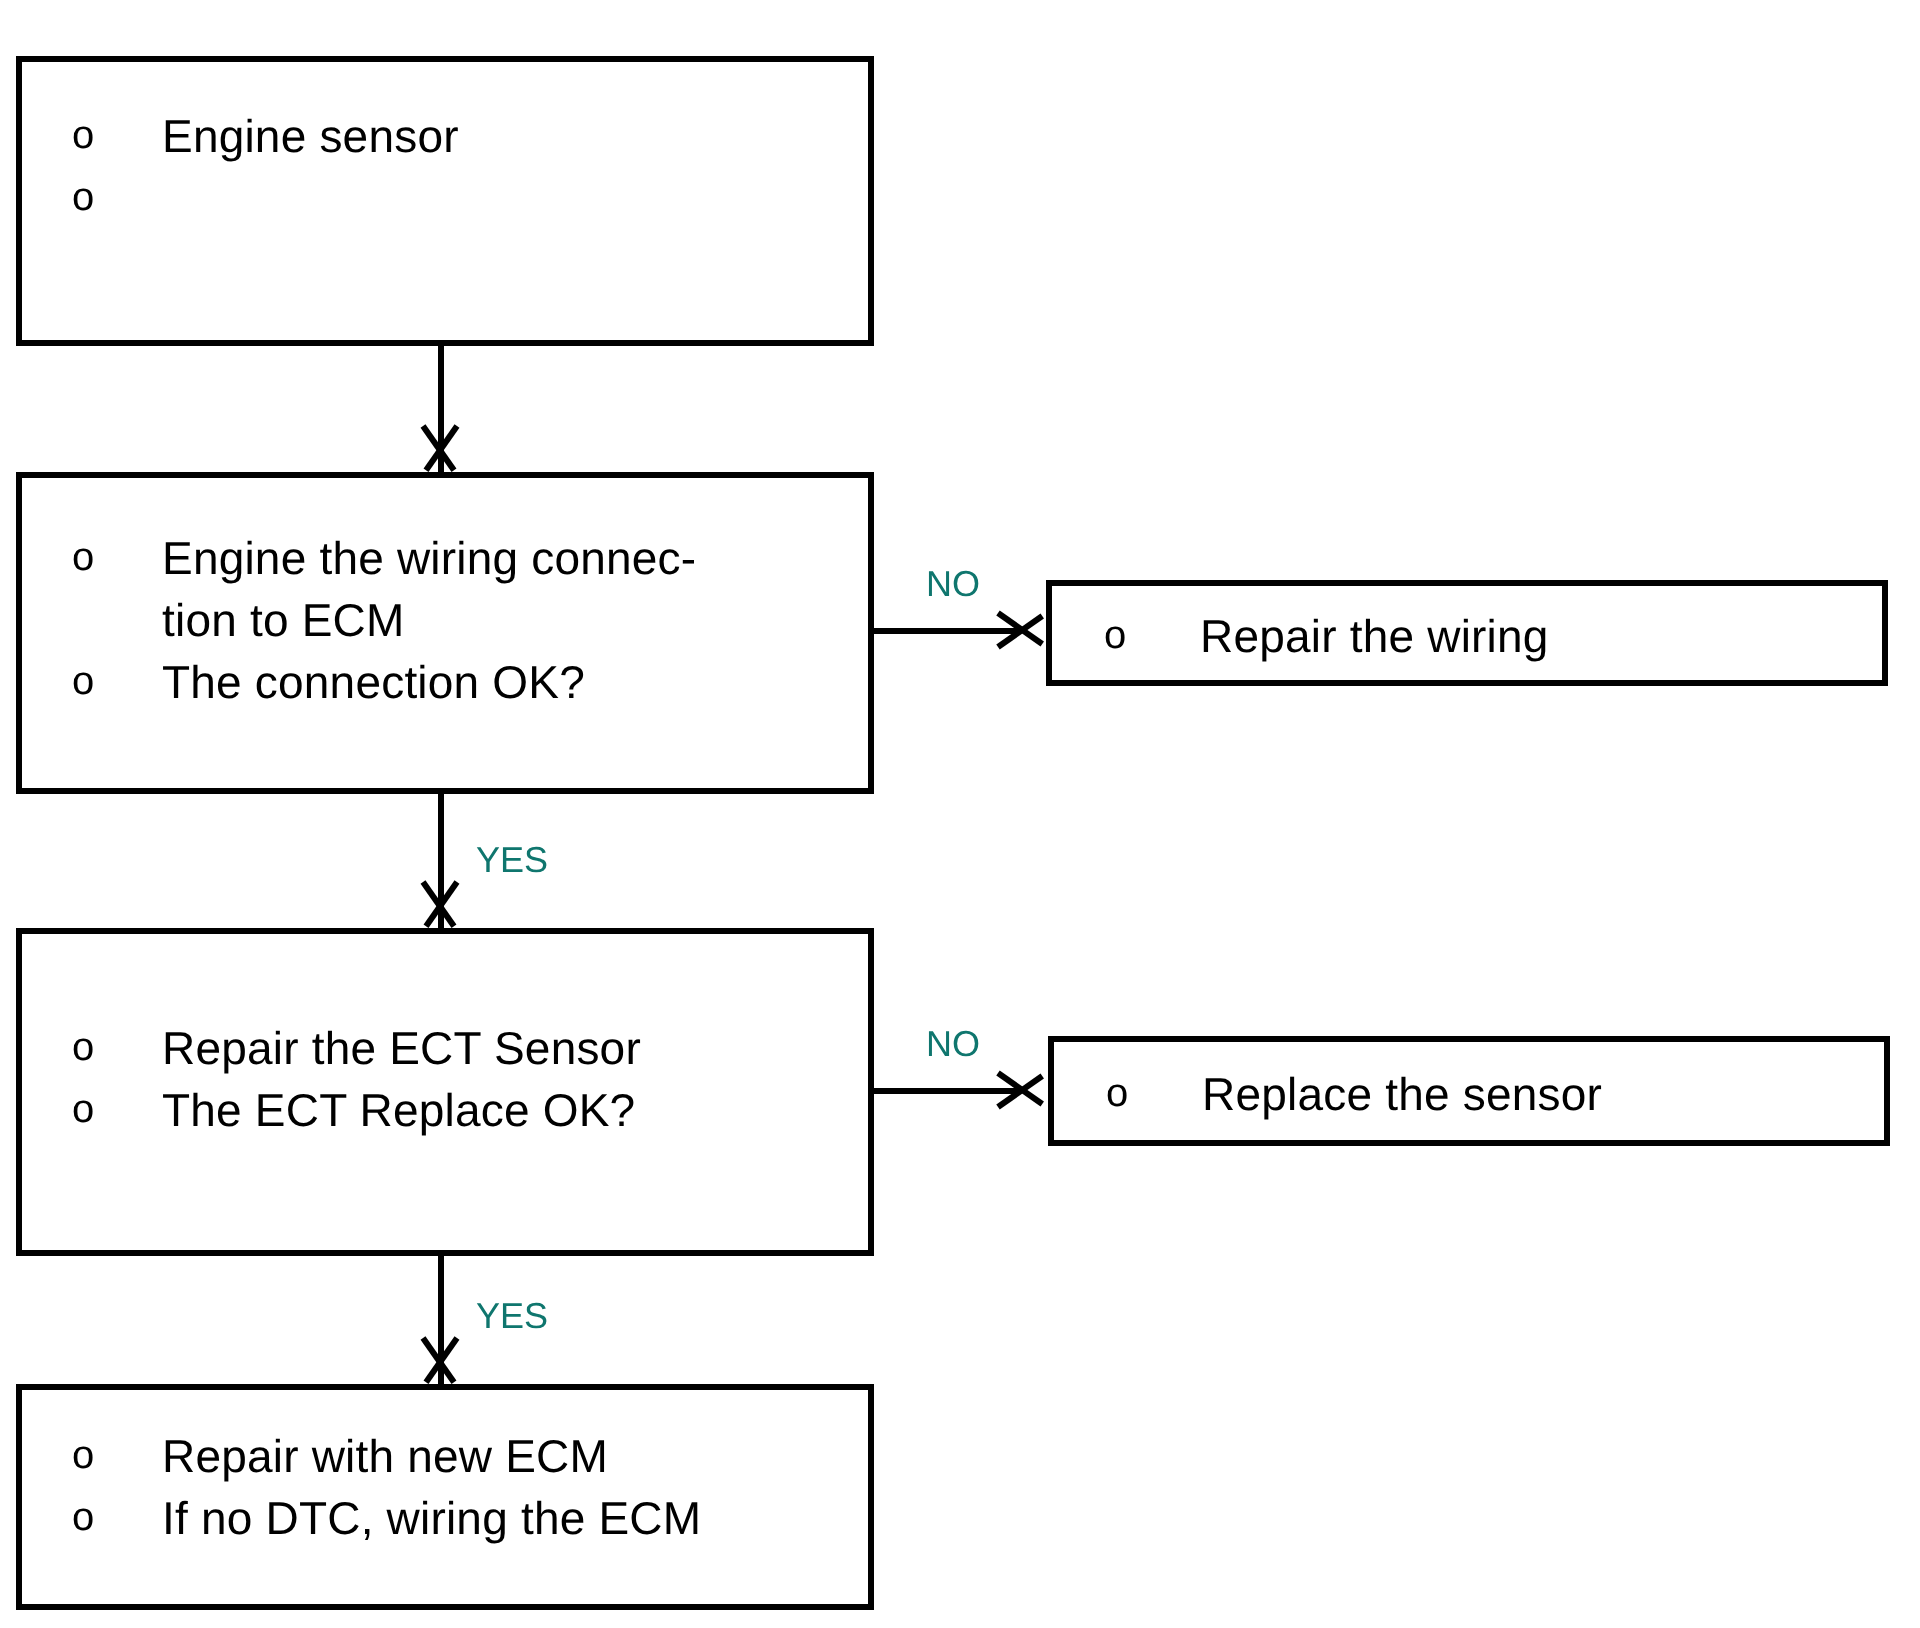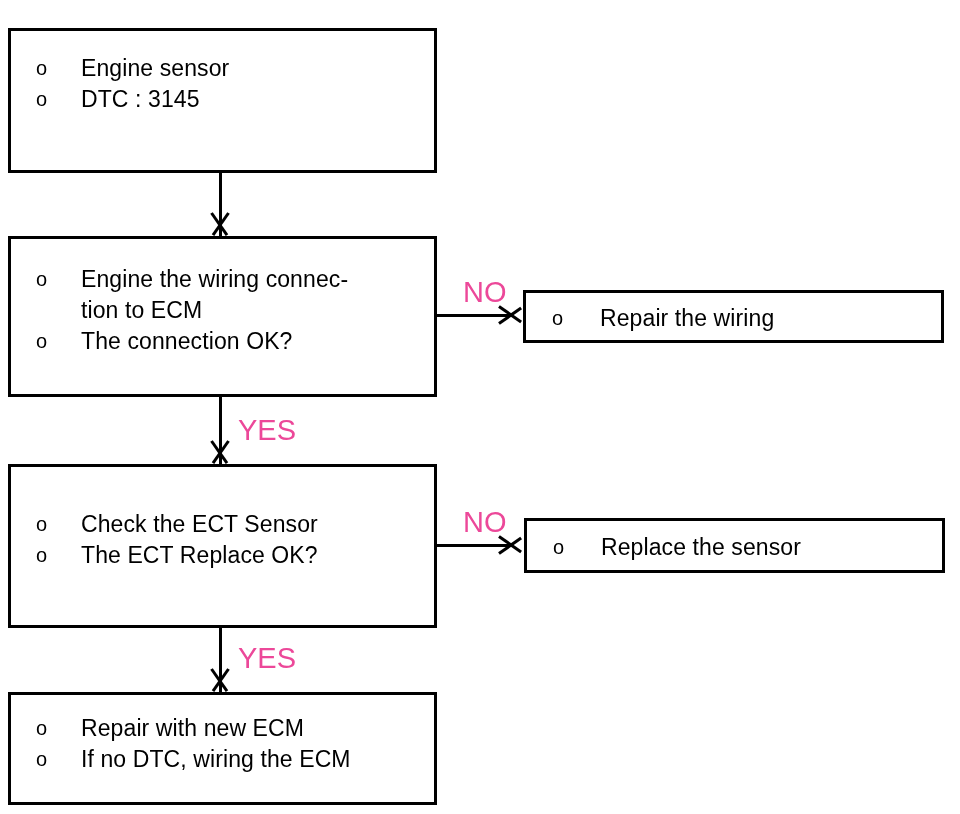--- a/index.html
+++ b/index.html
@@ -118,40 +118,39 @@
     transform-origin: left center;
   }
   .arrow-right::after {
     bottom: 7px;
     transform: rotate(-35deg);
     transform-origin: left center;
   }
 
   .edge-label {
     position: absolute;
-    font-size: 29px;
+    font-size: 18px;
     line-height: 26px;
-    color: #ec4899;
+    color: #0f766e;
     white-space: nowrap;
   }
 </style>
 </head>
 <body>
 
 <div id="flowchart">
 
   <div class="node" style="left:8px; top:28px; width:429px; height:145px;">
     <div class="lines" style="padding:22px 0 0 25px;">
       <div class="bullet-row">
         <span class="bullet-mark">o</span>
         <span class="bullet-text">Engine sensor</span>
       </div>
       <div class="bullet-row">
         <span class="bullet-mark">o</span>
-        <span class="bullet-text">DTC : 3145</span>
       </div>
     </div>
   </div>
 
   <div class="v-line" style="left:219px; top:173px; height:63px;"></div>
   <div class="arrow-down" style="left:203px; top:213px;"></div>
 
   <div class="node" style="left:8px; top:236px; width:429px; height:161px;">
     <div class="lines" style="padding:25px 0 0 25px;">
       <div class="bullet-row">
@@ -180,21 +179,21 @@
   </div>
 
   <div class="v-line" style="left:219px; top:397px; height:67px;"></div>
   <div class="arrow-down" style="left:203px; top:441px;"></div>
   <div class="edge-label" style="left:238px; top:417px;">YES</div>
 
   <div class="node" style="left:8px; top:464px; width:429px; height:164px;">
     <div class="lines" style="padding:42px 0 0 25px;">
       <div class="bullet-row">
         <span class="bullet-mark">o</span>
-        <span class="bullet-text">Check the ECT Sensor</span>
+        <span class="bullet-text">Repair the ECT Sensor</span>
       </div>
       <div class="bullet-row">
         <span class="bullet-mark">o</span>
         <span class="bullet-text">The ECT Replace OK?</span>
       </div>
     </div>
   </div>
 
   <div class="h-line" style="left:437px; top:544px; width:72px;"></div>
   <div class="arrow-right" style="left:499px; top:528px;"></div>

